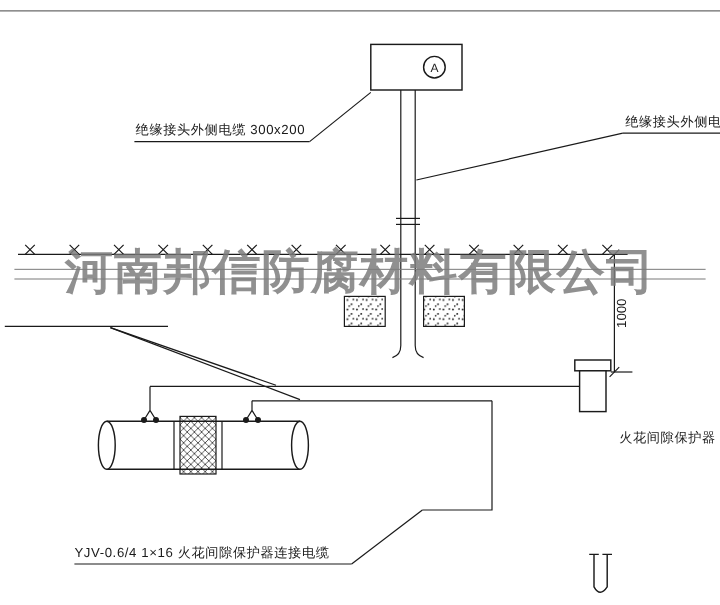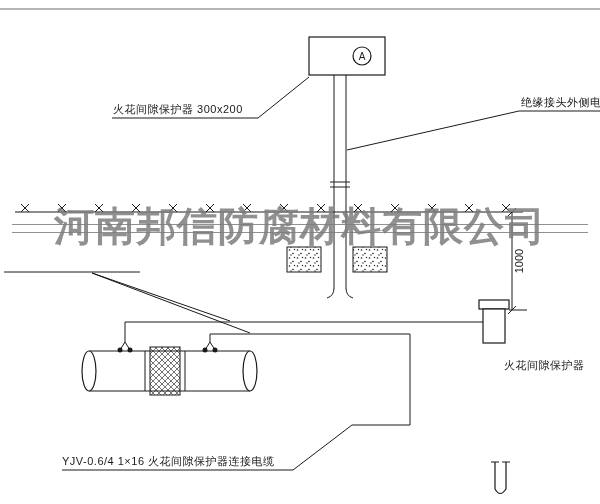--- a/index.html
+++ b/index.html
@@ -150,28 +150,28 @@
       <line x1="293" y1="470" x2="352" y2="425"></line>
     </g>
 
     <g stroke="#1a1a1a" stroke-width="1.2" fill="none">
       <path d="M495,462 L495,489 Q500,498 506,489 L506,462"></path>
       <line x1="491" y1="462" x2="499" y2="462" stroke-width="1"></line>
       <line x1="502" y1="462" x2="510" y2="462" stroke-width="1"></line>
     </g>
   </svg>
 
-  <div class="lbl" style="left:113px;top:102px;">火花间隙保护器 300x200</div>
+  <div class="lbl" style="left:113px;top:102px;">绝缘接头外侧电缆 300x200</div>
 
   <div class="lbl" style="left:521px;top:95px;">绝缘接头外侧电缆</div>
 
 
   <div class="dim-text">1000</div>
 
-  <div class="lbl" style="left:504px;top:358px;">火花间隙保护器</div>
+  <div class="lbl" style="left:516px;top:358px;">火花间隙保护器</div>
 
   <div class="lbl" style="left:62px;top:454px;">YJV-0.6/4  1×16   火花间隙保护器连接电缆</div>
 
   <div class="watermark">
     <div class="wm-line l1"></div>
     <div class="wm-line l2"></div>
     <div class="wm-text">河南邦信防腐材料有限公司</div>
   </div>
 
 </div>

